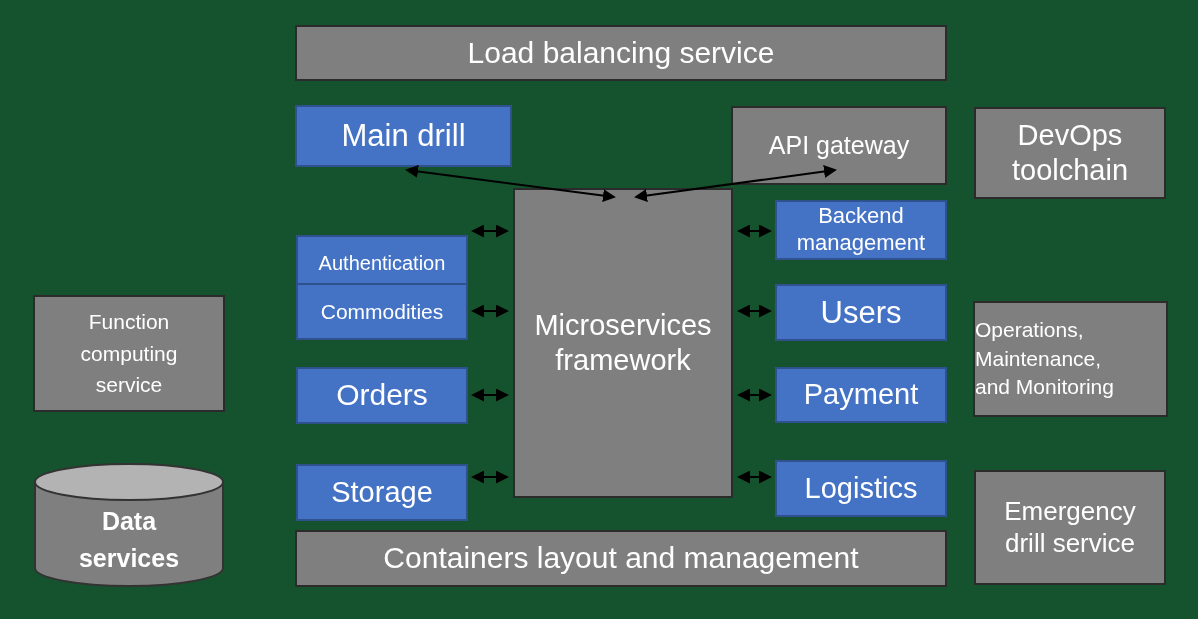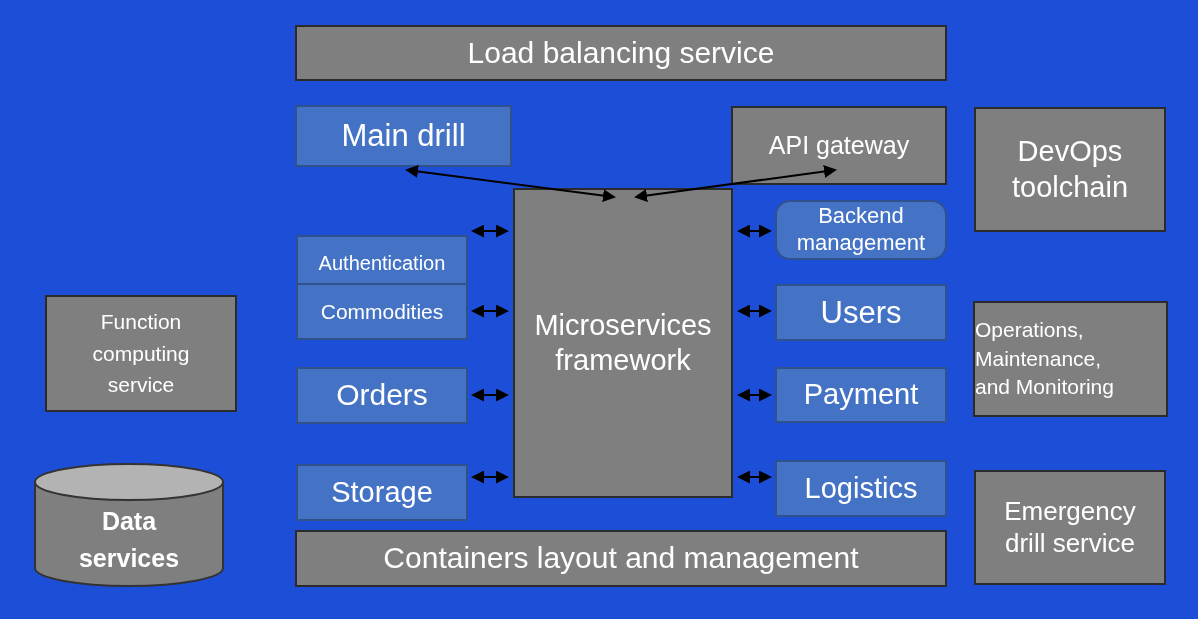--- a/index.html
+++ b/index.html
@@ -1,21 +1,21 @@
 <!DOCTYPE html>
 <html><head>
 <meta charset="utf-8">
 <title>Diagram</title>
 <style>
   html, body { margin: 0; padding: 0; background: #ffffff; }
   .canvas {
     position: relative;
     width: 1198px;
     height: 619px;
-    background: #1d4ed8;
+    background: #14532d;
     font-family: "Liberation Sans", sans-serif;
     overflow: hidden;
   }
   .node {
     position: absolute;
     box-sizing: border-box;
     display: flex;
     align-items: center;
     justify-content: center;
     text-align: center;
@@ -23,35 +23,35 @@
     white-space: pre-line;
     line-height: 1.22;
   }
   .gray  { background: #7f7f7f; border: 2px solid #2b2b2b; }
   .blue  { background: #4472c4; border: 2px solid #2f528f; }
 
   
   .n-load       { left: 295px; top: 25px;  width: 652px; height: 56px;  font-size: 30px; }
   .n-main       { left: 295px; top: 105px; width: 217px; height: 62px;  font-size: 31px; }
   .n-api        { left: 731px; top: 106px; width: 216px; height: 79px;  font-size: 25px; }
-  .n-devops     { left: 974px; top: 107px; width: 192px; height: 125px; font-size: 29px; }
+  .n-devops     { left: 974px; top: 107px; width: 192px; height: 92px; font-size: 29px; }
   .n-micro      { left: 513px; top: 188px; width: 220px; height: 310px; font-size: 29px; }
   .n-auth       { left: 296px; top: 203px; width: 172px; height: 57px;  font-size: 20px; margin-top: 32px; }
   .n-comm       { left: 296px; top: 283px; width: 172px; height: 57px;  font-size: 21px; }
   .n-orders     { left: 296px; top: 367px; width: 172px; height: 57px;  font-size: 30px; }
   .n-storage    { left: 296px; top: 448px; width: 172px; height: 57px;  font-size: 29px; margin-top: 16px; }
-  .n-backend    { left: 775px; top: 200px; width: 172px; height: 60px;  font-size: 22px; border-radius: 15px; }
+  .n-backend    { left: 775px; top: 200px; width: 172px; height: 60px;  font-size: 22px; }
   .n-users      { left: 775px; top: 284px; width: 172px; height: 57px;  font-size: 31px; }
   .n-payment    { left: 775px; top: 367px; width: 172px; height: 56px;  font-size: 29px; }
   .n-logistics  { left: 775px; top: 460px; width: 172px; height: 57px;  font-size: 29px; }
   .n-ops        { left: 973px; top: 301px; width: 195px; height: 116px; font-size: 21px;
                   justify-content: flex-start; text-align: left; padding-left: 0; line-height: 1.35; }
   .n-emergency  { left: 974px; top: 470px; width: 192px; height: 115px; font-size: 26px; }
   .n-containers { left: 295px; top: 530px; width: 652px; height: 57px;  font-size: 30px; }
-  .n-function   { left: 45px;  top: 295px; width: 192px; height: 117px; font-size: 21px; line-height: 1.5; }
+  .n-function   { left: 33px;  top: 295px; width: 192px; height: 117px; font-size: 21px; line-height: 1.5; }
 
   .cylinder {
     position: absolute;
     left: 33px; top: 462px; width: 192px; height: 126px;
   }
   .cylinder .cyl-label {
     position: absolute;
     left: 0; top: 30px; width: 192px; height: 96px;
     display: flex; align-items: center; justify-content: center;
     text-align: center; color: #ffffff; font-size: 25px;

